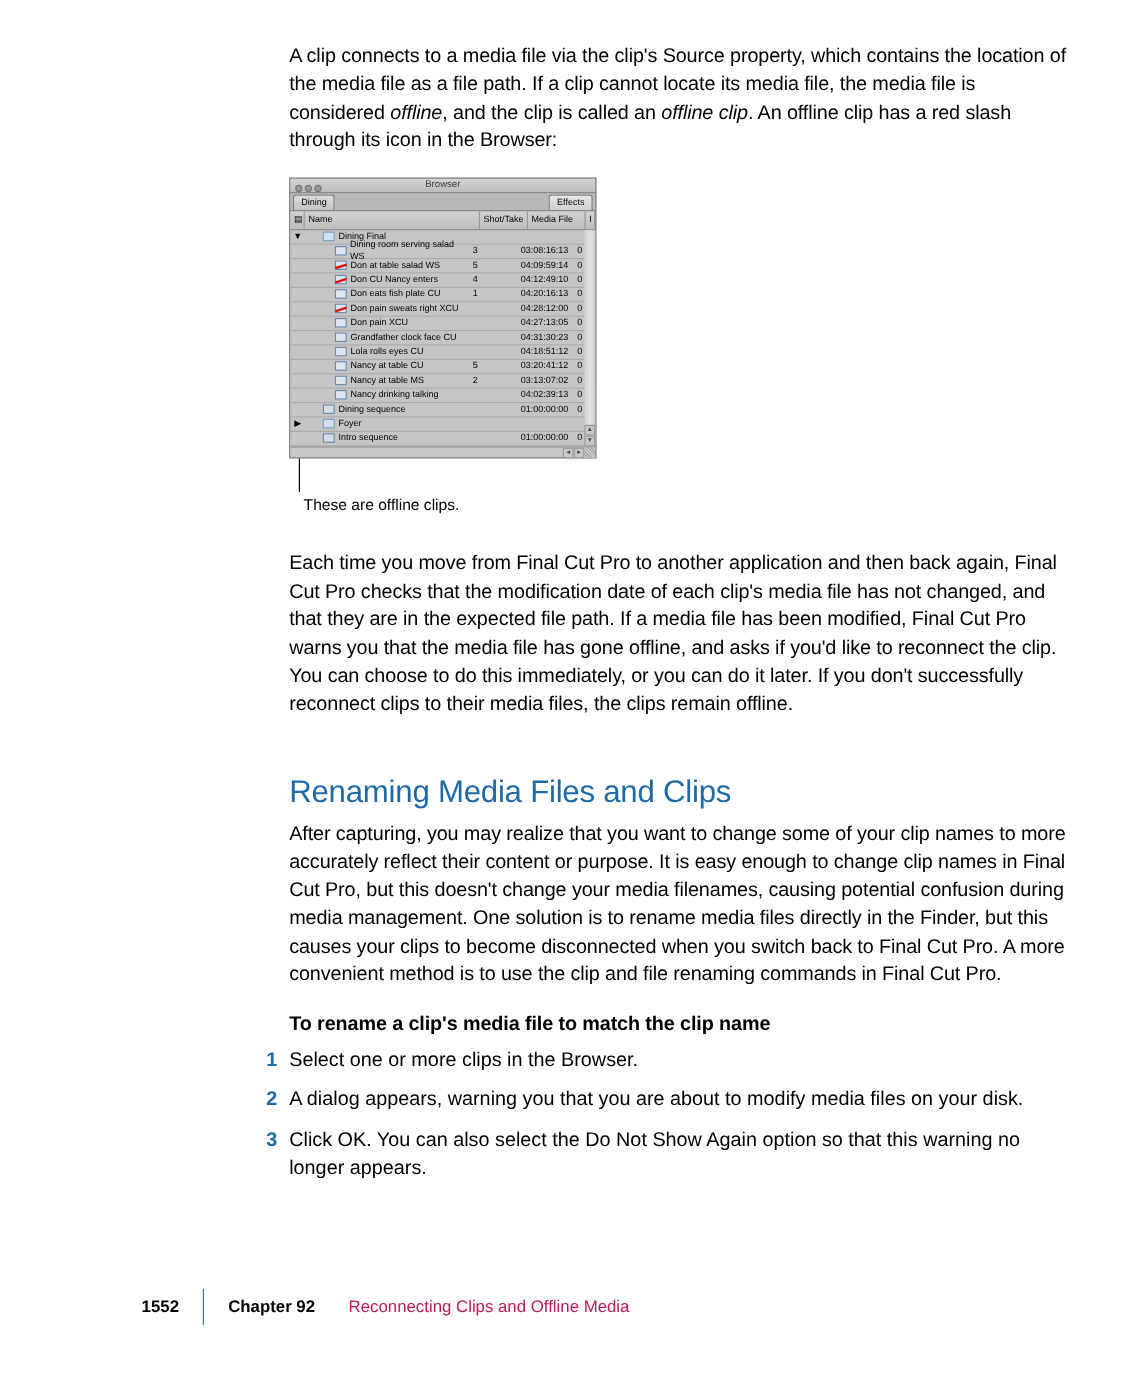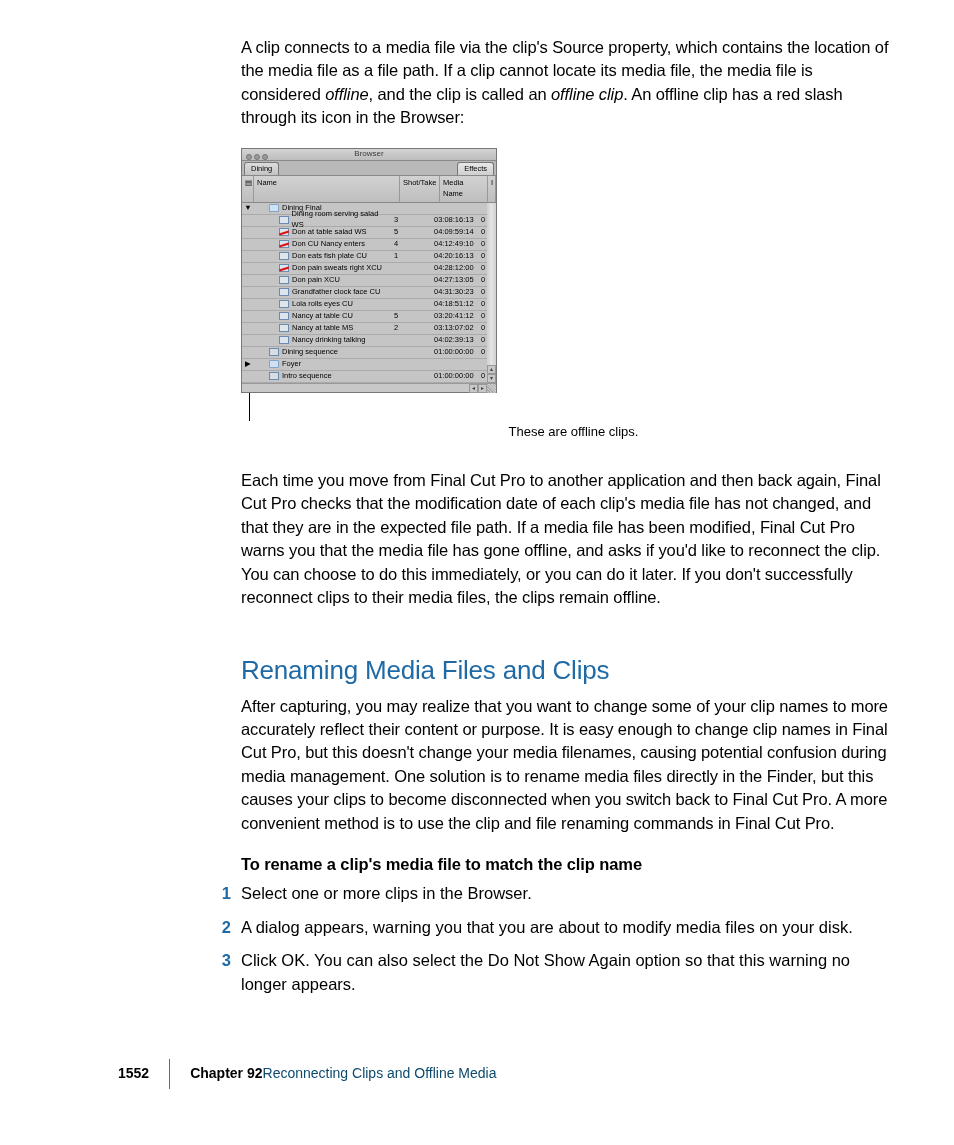--- a/index.html
+++ b/index.html
@@ -93,44 +93,44 @@
   }
   .hscroll { height:9px; background:#c8c8c8; border-top:1px solid #999; position:relative; }
   .hs-arrow { position:absolute; top:0; width:9px; height:9px; background:#c8c8c8; border:1px solid #999; font-size:6px; text-align:center; line-height:7px; color:#444; }
   .hs-arrow.l { right:18px; } .hs-arrow.r { right:9px; }
   .hs-grip { position:absolute; right:0; top:0; width:9px; height:9px; background:repeating-linear-gradient(45deg,#aaa,#aaa 1px,#ccc 1px,#ccc 2px); }
   .callout-line {
     border-left: 0.8px solid #000;
     height: 28px;
     margin-left: 8px;
   }
-  .caption { font-size: 13px; margin-left: 12px; margin-top: 2px; margin-bottom: 28px; text-align: center; }
+  .caption { font-size: 13px; margin-left: 12px; margin-top: 2px; margin-bottom: 28px; }
   h2.section {
     color: #1f6aa5;
     font-weight: 400;
     font-size: 26px;
     margin-top: 42px;
     margin-bottom: 6px;
     letter-spacing: -0.2px;
   }
   .bold { font-weight: 600; }
   .steps { margin-left: -24px; }
   .step { display:flex; margin-bottom: 10px; }
   .step-num { width:24px; text-align:right; padding-right:10px; color:#1f6aa5; font-weight:600; }
   .step-body { flex:1; }
   .step-sub { margin-top:0; }
   .footer {
-    position:absolute; bottom:56px; left:0; right:0;
+    position:absolute; bottom:41px; left:0; right:0;
     display:flex; align-items:center;
     font-size:14px;
   }
   .page-num { font-weight:600; margin-left:118px; }
   .footer-divider { border-left:1px solid #2c79b3; height:30px; margin:0 20px 0 20px; }
   .chapter-label { font-weight:600; }
-  .chapter-title { color:#0c4a6e; margin-left:0; }
+  .chapter-title { color:#be185d; margin-left:28px; }
   .inset-callout { position: relative; }
 </style>
 </head>
 <body>
 
 <div class="page">
   <div class="content">
 
     <p class="para">
       <span>A clip connects to a media file via the clip's Source property, which contains the location of the media file as a file path. If a clip cannot locate its media file, the media file is considered </span><span class="italic">offline</span><span>, and the clip is called an </span><span class="italic">offline clip</span><span>. An offline clip has a red slash through its icon in the Browser:</span>
@@ -147,21 +147,21 @@
           <div class="win-title">Browser</div>
         </div>
         <div class="tabs">
           <div class="tab active">Dining</div>
           <div class="tab">Effects</div>
         </div>
         <div class="headers">
           <div class="col-ico">▤</div>
           <div class="col-name">Name</div>
           <div class="col-shot">Shot/Take</div>
-          <div class="col-media">Media Name</div>
+          <div class="col-media">Media File</div>
           <div class="col-last">I</div>
         </div>
         <div class="rows" id="rows">
           <div class="scrollbar">
             <div class="sb-arrow up">▴</div>
             <div class="sb-arrow dn">▾</div>
           </div>
         <div class="row">
               <div class="c-ico">▼</div>
               <div class="c-tree">

